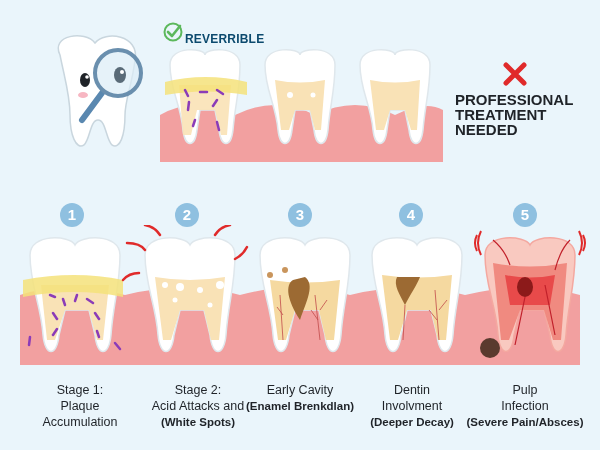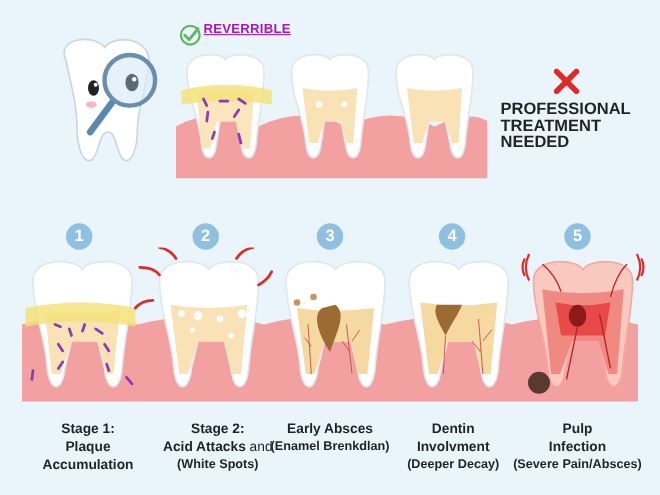--- a/index.html
+++ b/index.html
@@ -1,22 +1,22 @@
 <!DOCTYPE html>
 <html><head>
 <meta charset="utf-8">
 <style>
   html,body{margin:0;padding:0;}
   body{width:600px;height:450px;overflow:hidden;background:#eaf5fb;font-family:"Liberation Sans",sans-serif;position:relative;}
   .abs{position:absolute;}
   .lbl{position:absolute;text-align:center;color:#1f2328;font-size:12.5px;line-height:16px;width:120px;}
-  .lbl b{font-weight:700;}
+  .lbl b{font-weight:400;}
   .lbl .sub{font-weight:700;font-size:11.5px;}
   .badge{position:absolute;width:24px;height:24px;border-radius:50%;background:#8fc0e0;color:#fff;font-weight:700;font-size:15px;text-align:center;line-height:24px;}
-  .rev{position:absolute;left:185px;top:19px;font-weight:700;font-size:12px;color:#a21caf;letter-spacing:0.2px;text-decoration:underline;}
+  .rev{position:absolute;left:185px;top:32px;font-weight:700;font-size:12px;color:#0c4a6e;letter-spacing:0.2px;}
   .prof{position:absolute;left:455px;top:92px;width:130px;text-align:left;font-weight:700;font-size:15px;line-height:15px;color:#1f2328;}
 </style>
 </head>
 <body>
 
 <svg class="abs" style="left:163px;top:22px" width="20" height="20">
   <circle cx="10" cy="10" r="8.5" fill="none" stroke="#5cb85c" stroke-width="2"></circle>
   <path d="M5 10 L9 14 L17 4" fill="none" stroke="#5cb85c" stroke-width="2.6" stroke-linecap="round" stroke-linejoin="round"></path>
 </svg>
 <div class="rev">REVERRIBLE</div>
@@ -165,21 +165,21 @@
   <div><b>Stage 1:</b></div>
   <div><b>Plaque</b></div>
   <div><b>Accumulation</b></div>
 </div>
 <div class="lbl" style="left:128px;top:382px;width:140px">
   <div><b>Stage 2:</b></div>
   <div><b>Acid Attacks</b><span> and</span></div>
   <div class="sub">(White Spots)</div>
 </div>
 <div class="lbl" style="left:240px;top:382px">
-  <div><b>Early Absces</b></div>
+  <div><b>Early Cavity</b></div>
   <div class="sub">(Enamel Brenkdlan)</div>
 </div>
 <div class="lbl" style="left:352px;top:382px">
   <div><b>Dentin</b></div>
   <div><b>Involvment</b></div>
   <div class="sub">(Deeper Decay)</div>
 </div>
 <div class="lbl" style="left:465px;top:382px">
   <div><b>Pulp</b></div>
   <div><b>Infection</b></div>

